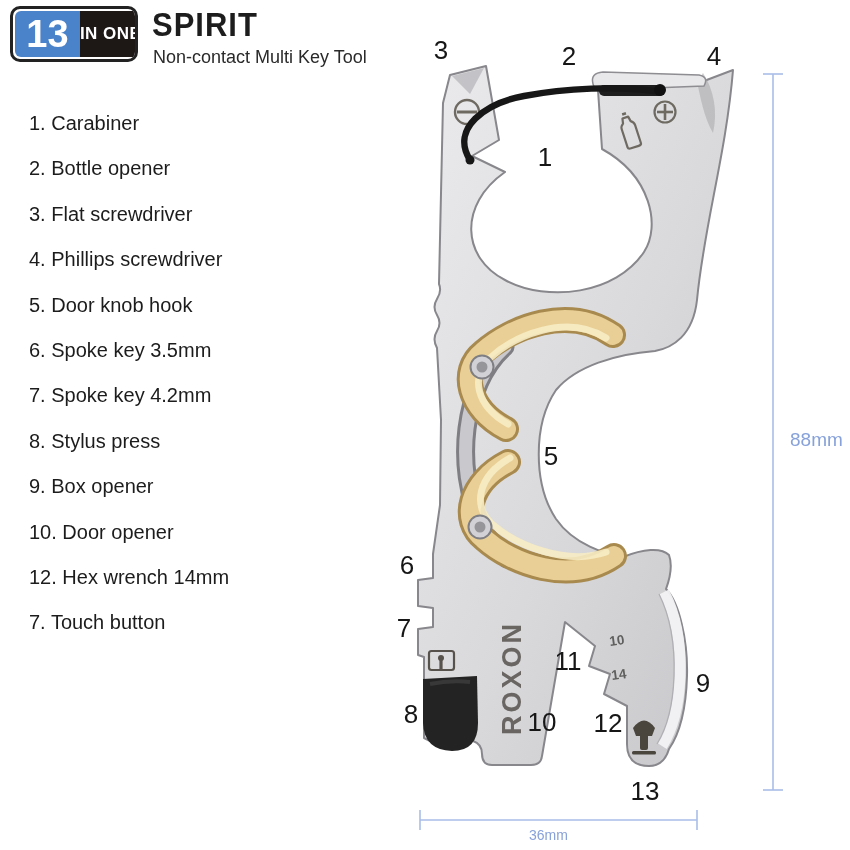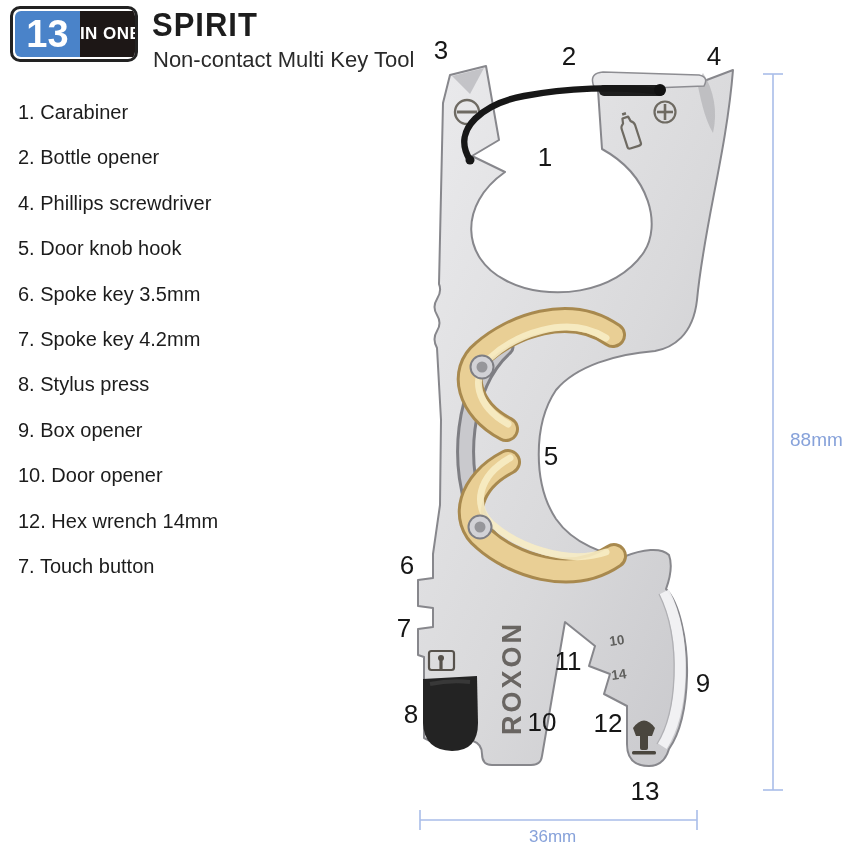--- a/index.html
+++ b/index.html
@@ -20,52 +20,53 @@
   }
   .badge-black{
     flex:1;background:#1d1716;border-radius:0 6px 6px 0;
     display:flex;align-items:center;justify-content:center;
     color:#fff;font-weight:bold;font-size:17px;letter-spacing:.5px;white-space:nowrap;
   }
   .title{
     position:absolute;left:152px;top:6px;font-size:31px;font-weight:bold;
     letter-spacing:1px;color:#1d1d1d;transform:scaleY(1.08);transform-origin:top left;
   }
-  .subtitle{position:absolute;left:153px;top:47px;font-size:22px;color:#2a2a2a;}
+  .subtitle{position:absolute;left:153px;top:47px;font-size:18px;color:#2a2a2a;}
   
   .features{
-    position:absolute;left:18px;top:90px;margin:0;padding:0;list-style:none;
+    position:absolute;left:18px;top:90px;margin:11px;padding:0;list-style:none;
     font-size:20px;color:#1c1c1c;
   }
   .features li{height:45.4px;line-height:45.4px;white-space:nowrap;}
   
   .callout{
     position:absolute;font-size:26px;color:#161616;
     transform:translate(-50%,-50%);white-space:nowrap;
   }
   
   .dim-label{position:absolute;color:#87a2da;}
   .dim-h{left:790px;top:429px;font-size:19px;}
-  .dim-w{left:529px;top:827px;font-size:17px;}
+  .dim-w{left:529px;top:827px;font-size:14px;}
   
   .tool-svg{position:absolute;left:390px;top:40px;width:400px;height:810px;}
 </style>
 </head>
 <body>
 
 <div class="badge">
   <div class="badge-blue">13</div>
   <div class="badge-black">IN ONE</div>
 </div>
 <div class="title">SPIRIT</div>
 <div class="subtitle">Non-contact Multi Key Tool</div>
 
 <ul class="features">
   <li>1. Carabiner</li>
   <li>2. Bottle opener</li>
+  <li>3. Flat screwdriver</li>
   <li>4. Phillips screwdriver</li>
   <li>5. Door knob hook</li>
   <li>6. Spoke key 3.5mm</li>
   <li>7. Spoke key 4.2mm</li>
   <li>8. Stylus press</li>
   <li>9. Box opener</li>
   <li>10. Door opener</li>
   <li>12. Hex wrench 14mm</li>
   <li>7. Touch button</li>
 </ul>

